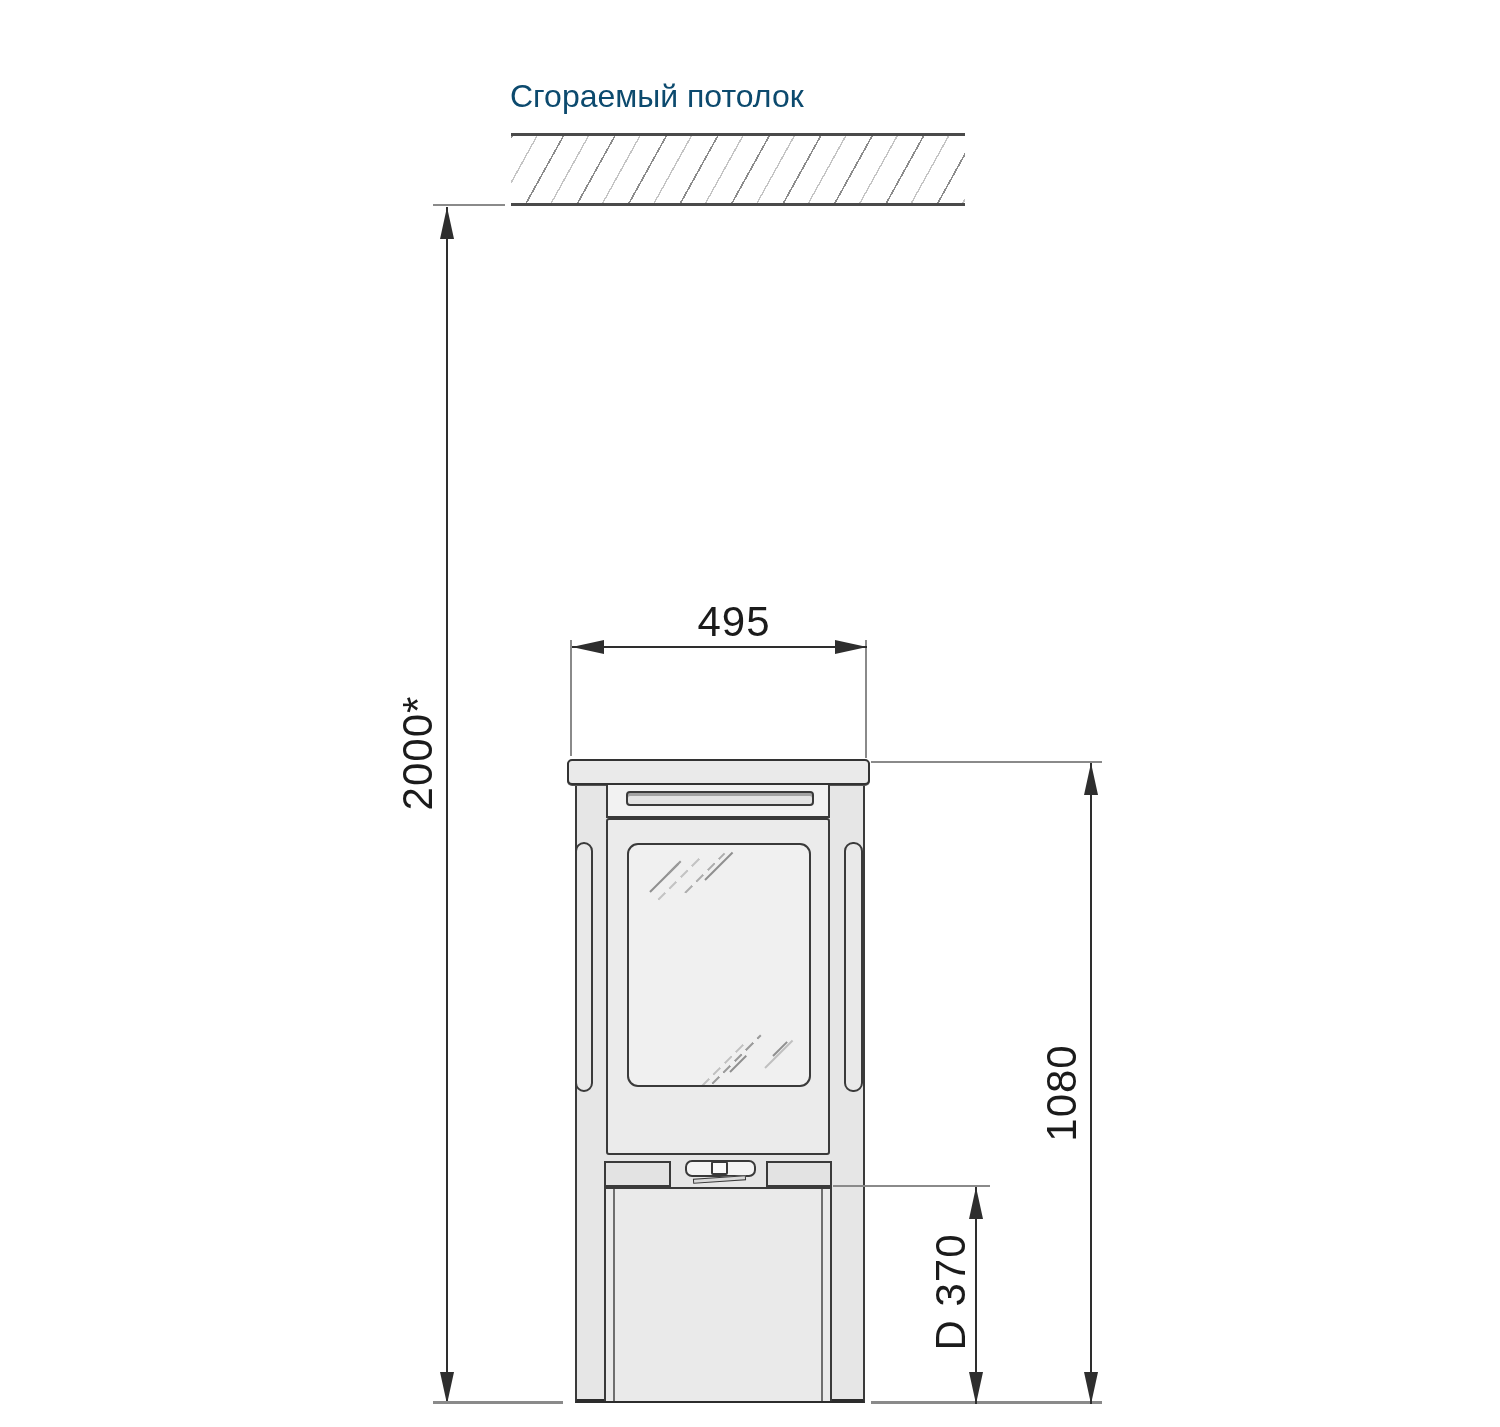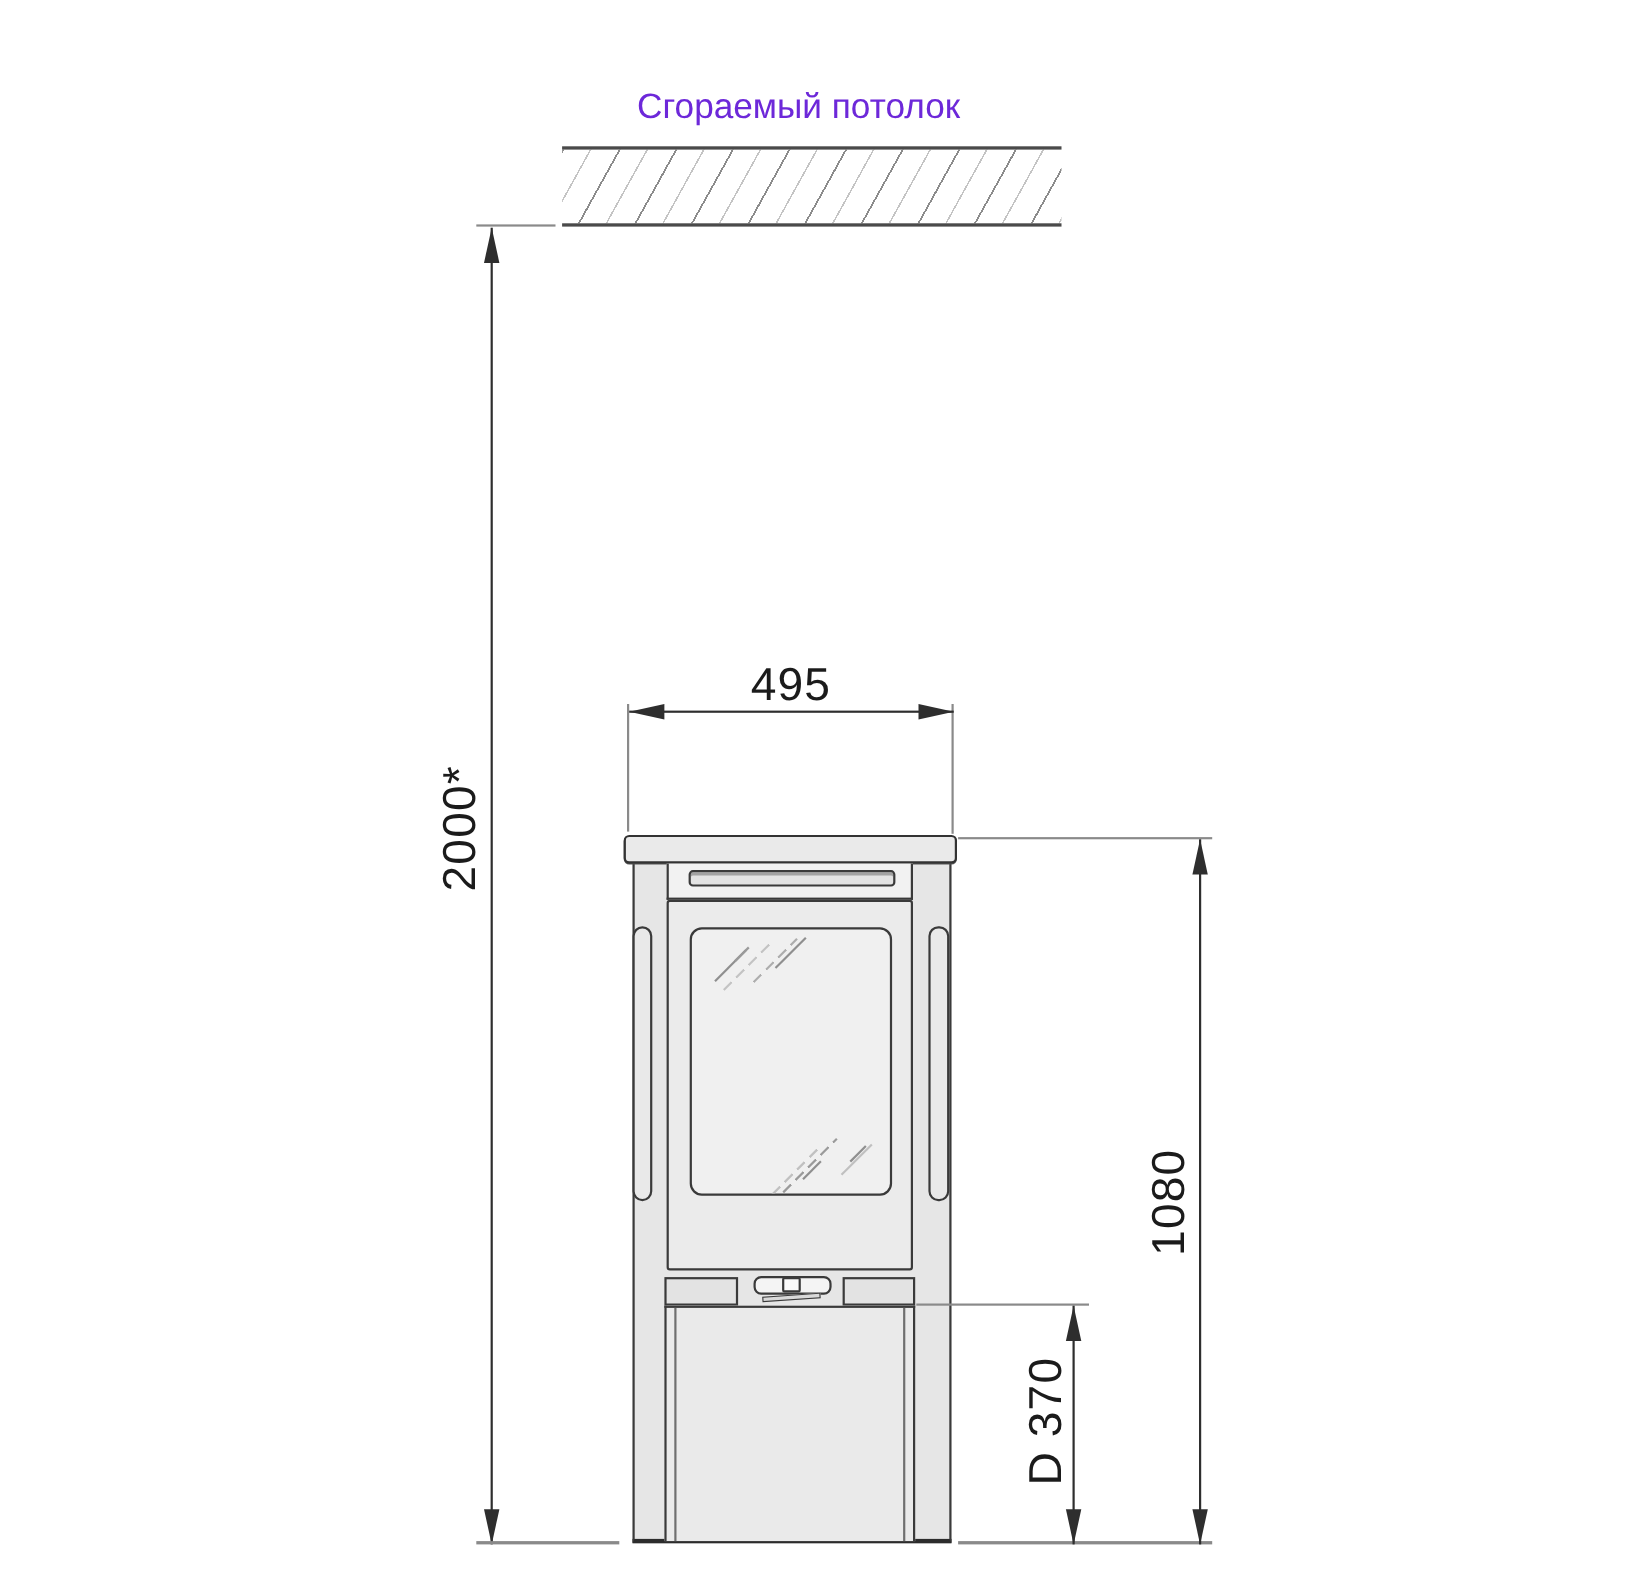--- a/index.html
+++ b/index.html
@@ -14,22 +14,22 @@
   .floor{height:3px;background:#8a8a8a;}
   
   .arr{position:absolute;width:0;height:0;}
   .arr.up{border-left:7px solid transparent;border-right:7px solid transparent;border-bottom:32px solid #2e2e2e;}
   .arr.down{border-left:7px solid transparent;border-right:7px solid transparent;border-top:32px solid #2e2e2e;}
   .arr.left{border-top:7px solid transparent;border-bottom:7px solid transparent;border-right:32px solid #2e2e2e;}
   .arr.right{border-top:7px solid transparent;border-bottom:7px solid transparent;border-left:32px solid #2e2e2e;}
   
   .dimtext{position:absolute;font-size:42px;color:#1b1b1b;letter-spacing:1px;white-space:nowrap;}
   .rot{transform:translate(-50%,-50%) rotate(-90deg);}
-  .ctr{transform:translate(-50%,-50%);}
-  .ceil-label{position:absolute;font-size:32px;color:#6d28d9;text-align:center;}
+  .ctr{transform:translate(-50%,-50%);margin-left:15px;}
+  .ceil-label{position:absolute;font-size:32px;color:#0c4a6e;}
   
   .ceiling-band{
     position:absolute;left:511px;top:133px;width:454px;height:73px;
     border-top:3px solid #4a4a4a;border-bottom:3px solid #4a4a4a;box-sizing:border-box;
     background:repeating-linear-gradient(119deg,
       #8c8c8c 0 1.6px, transparent 1.6px 22px,
       #c4c4c4 22px 23.4px, transparent 23.4px 45px);
   }
   
   .stove-body{position:absolute;left:575px;top:783px;width:290px;height:620px;

